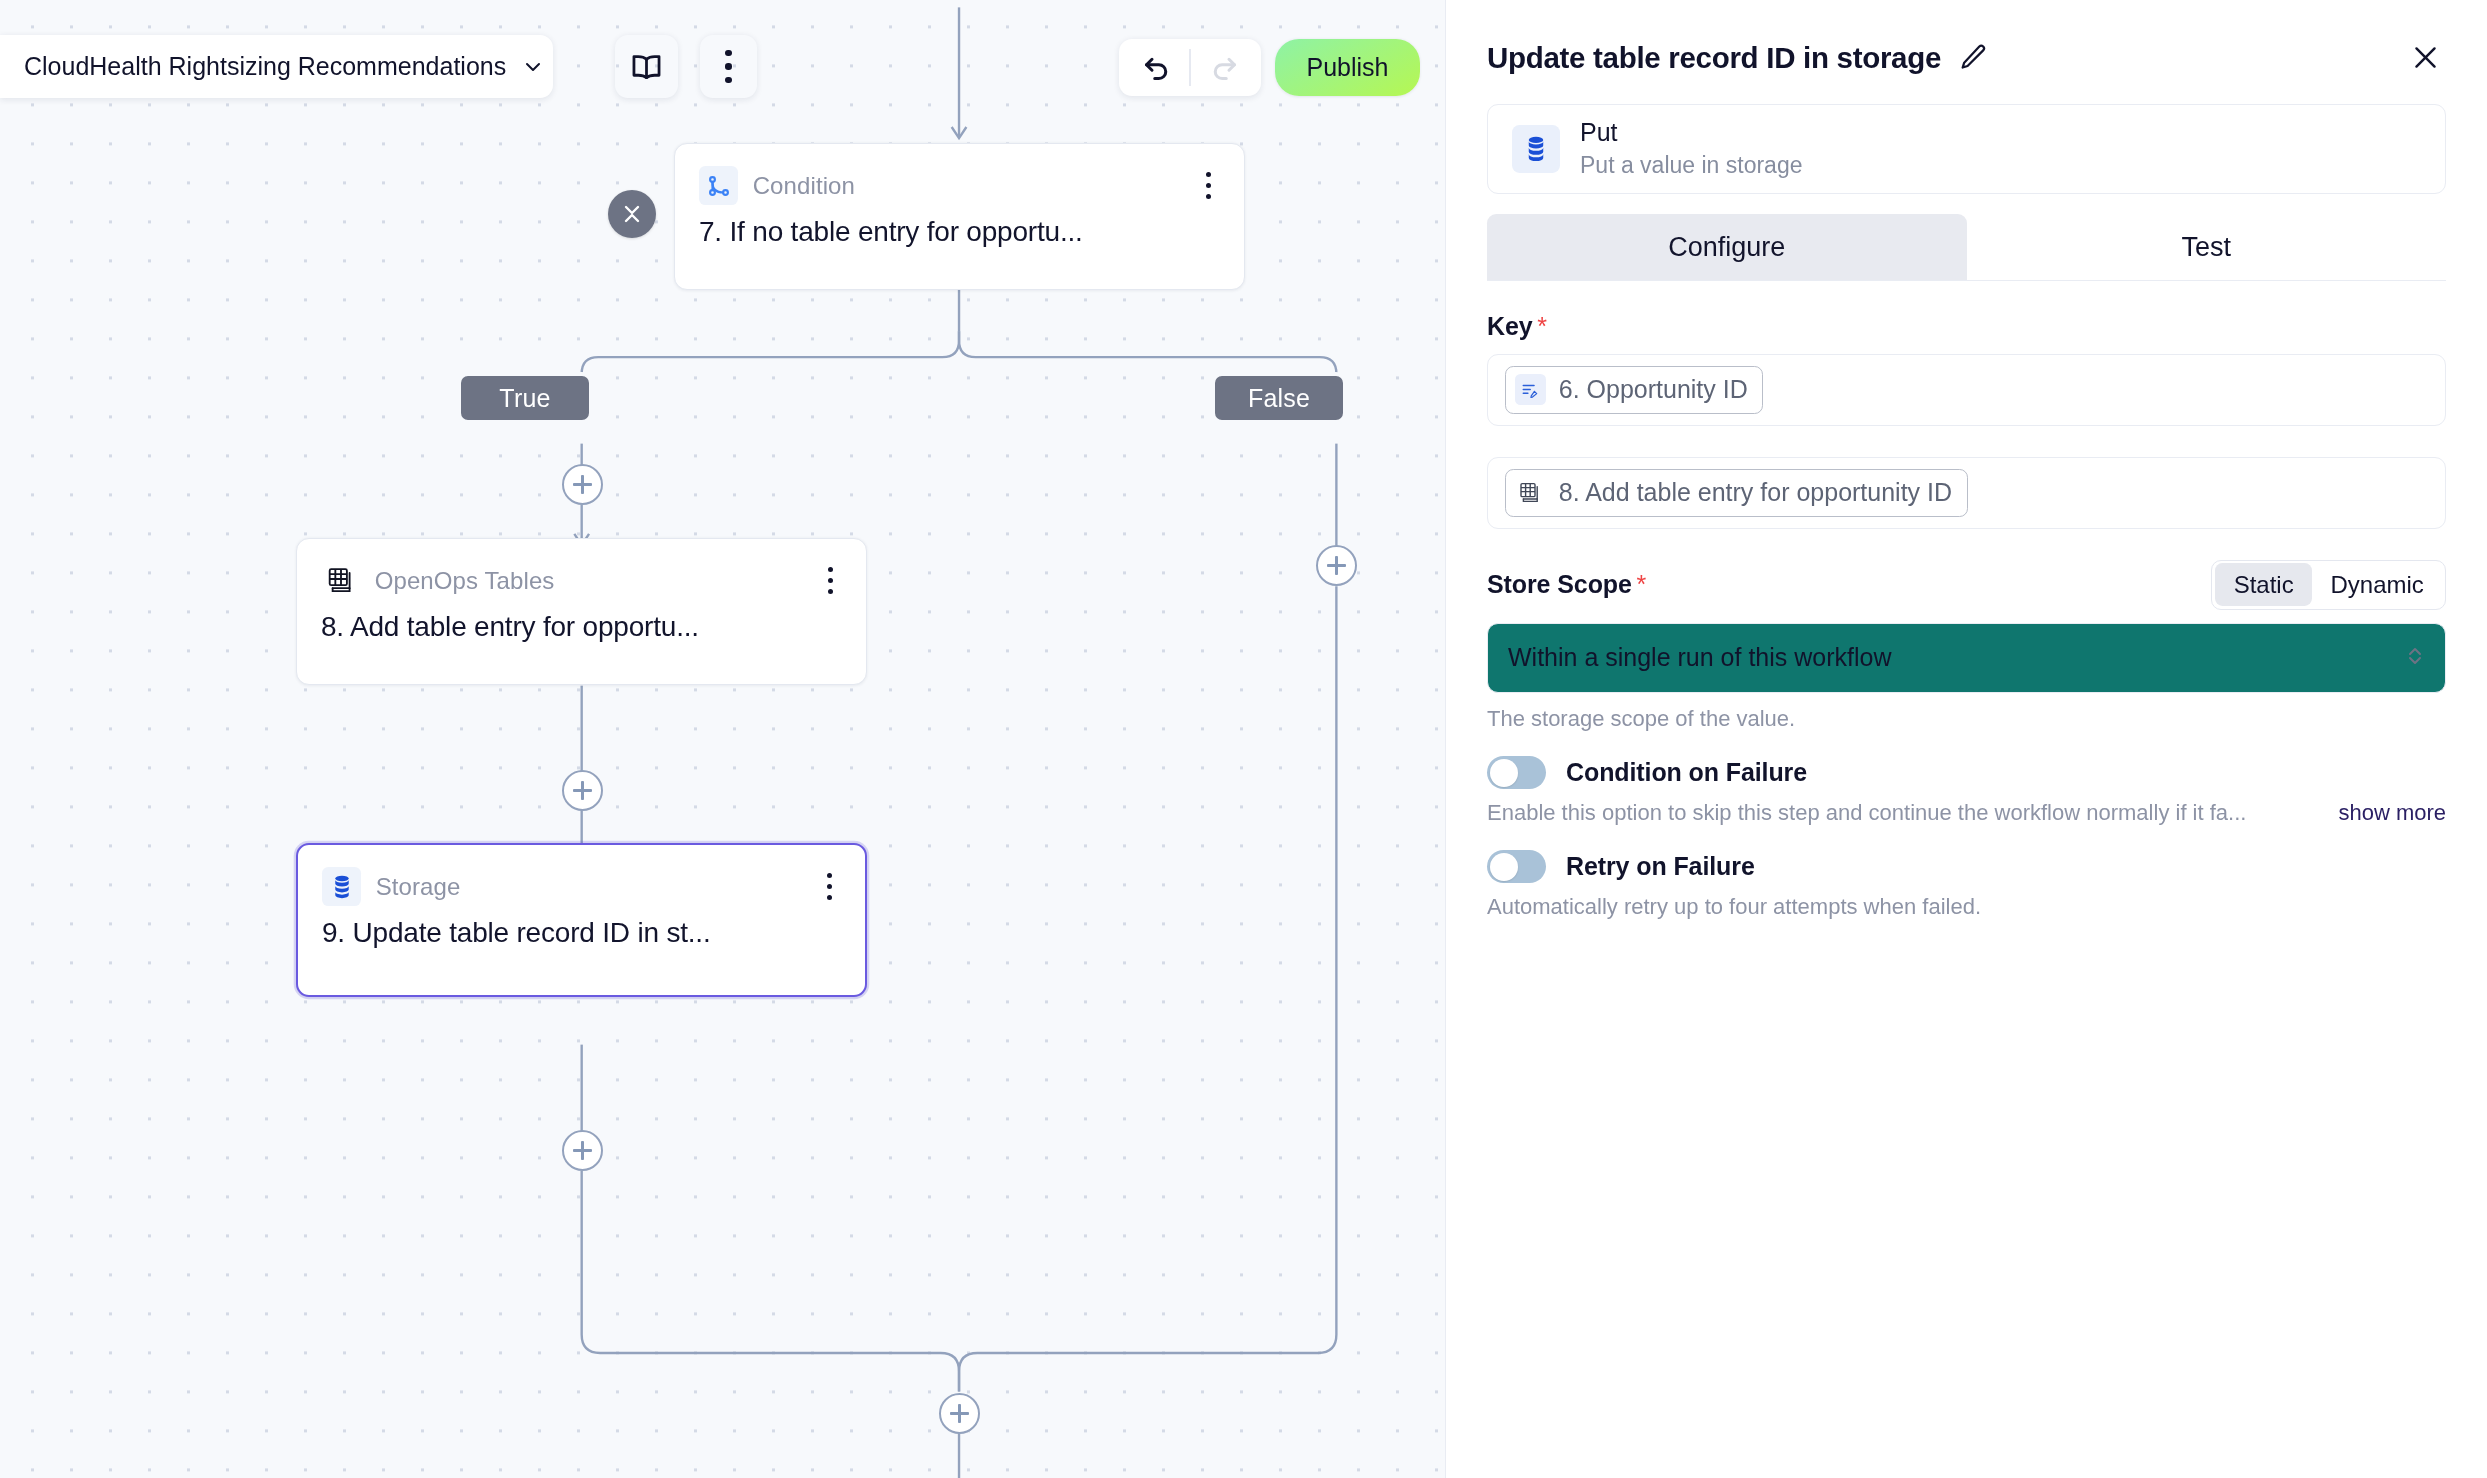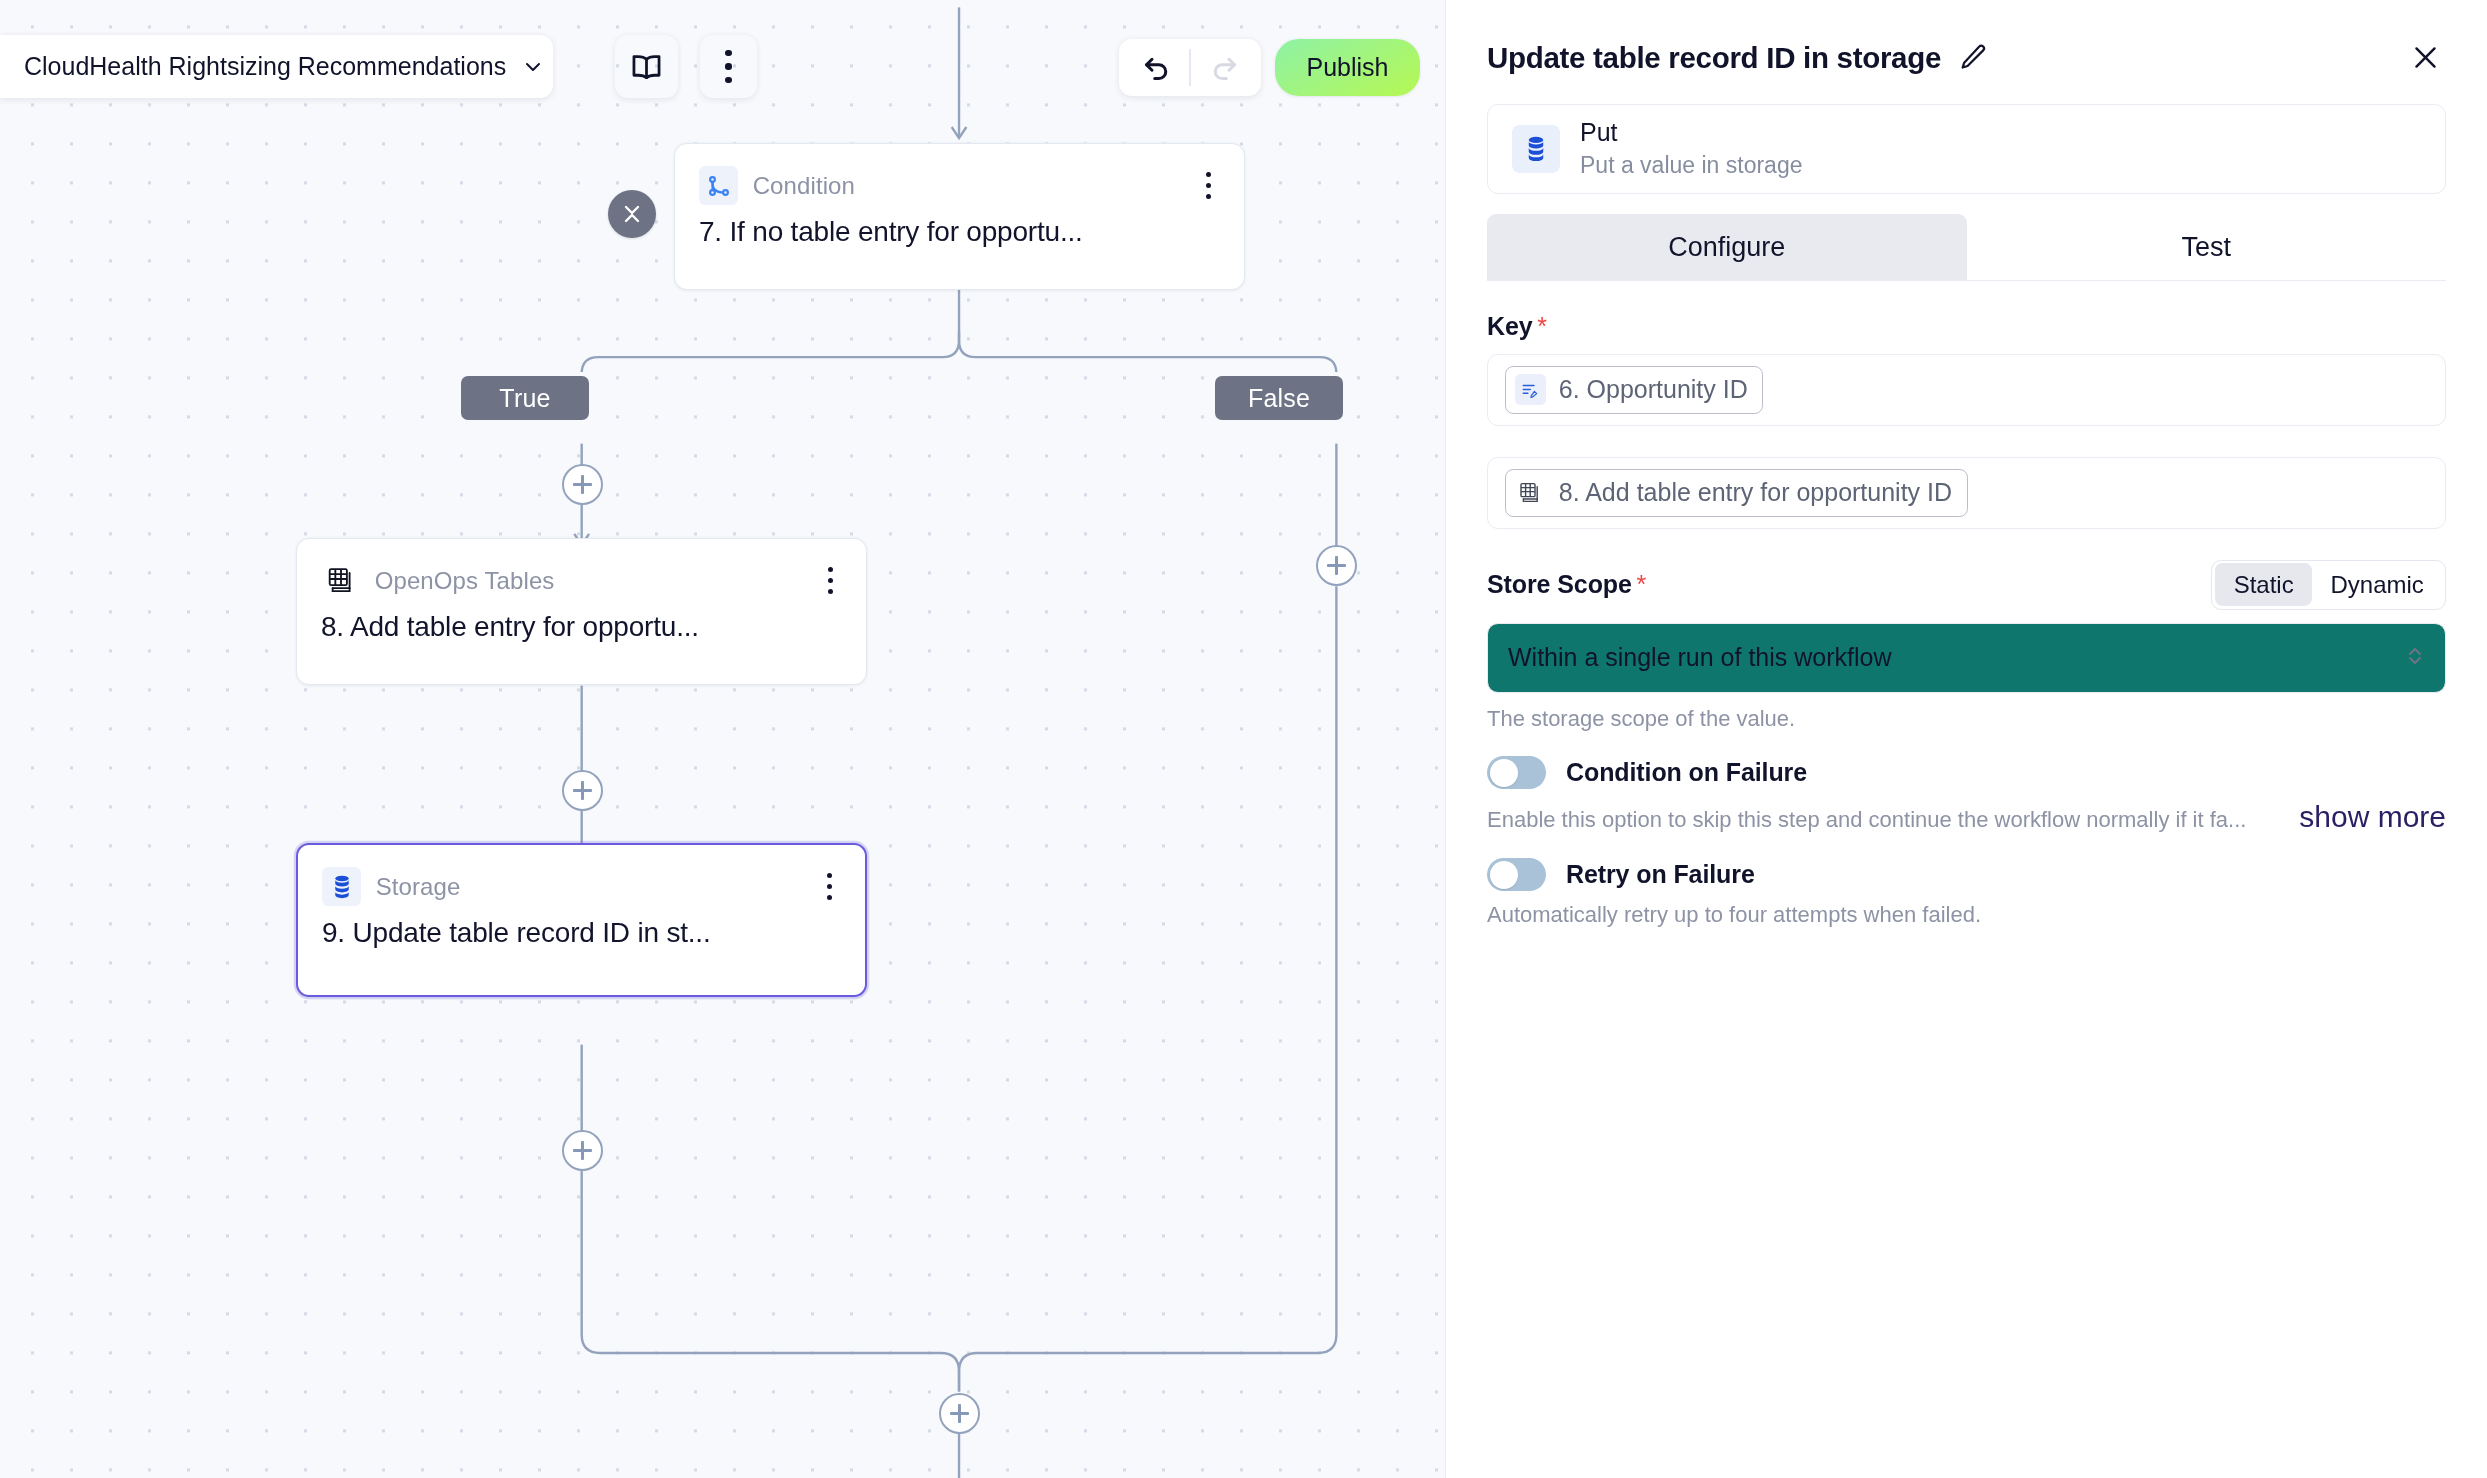--- a/index.html
+++ b/index.html
@@ -224,21 +224,21 @@
     background: #a9c2d8; position: relative; cursor: pointer; flex: 0 0 59px;
   }
   .switch .knob {
     position: absolute; top: 2.8px; left: 2.8px;
     width: 28px; height: 28px; border-radius: 50%; background: #ffffff;
     box-shadow: 0 0.9px 1.8px rgba(0,0,0,.12);
   }
   .toggle-label { font-size: 25px; color: #11132b; font-weight: bold; letter-spacing: -0.1px; }
   .desc-row { display: flex; align-items: baseline; margin-top: 11px; gap: 16.6px; }
   .desc-row .desc { font-size: 22px; color: #8d93a5; overflow: hidden; white-space: nowrap; }
-  .show-more { font-size: 30px; color: #2a1f63; cursor: pointer; white-space: nowrap; margin-left: auto; }
+  .show-more { font-size: 22px; color: #2a1f63; cursor: pointer; white-space: nowrap; margin-left: auto; }
 </style>
 </head>
 <body>
 
 <div id="app">
 
   <div id="canvas">
 
     <svg id="canvas-edges" viewBox="0 0 1570 1606">
       <g fill="none" stroke="#93a2bd" stroke-width="2.6">

